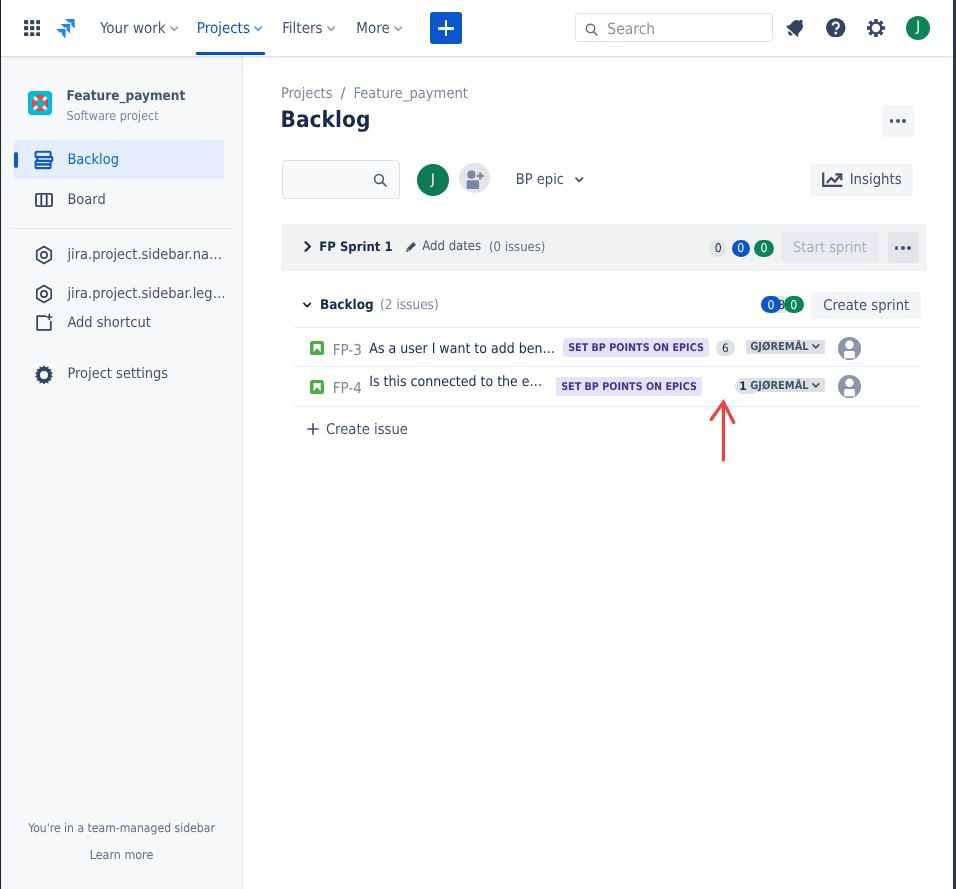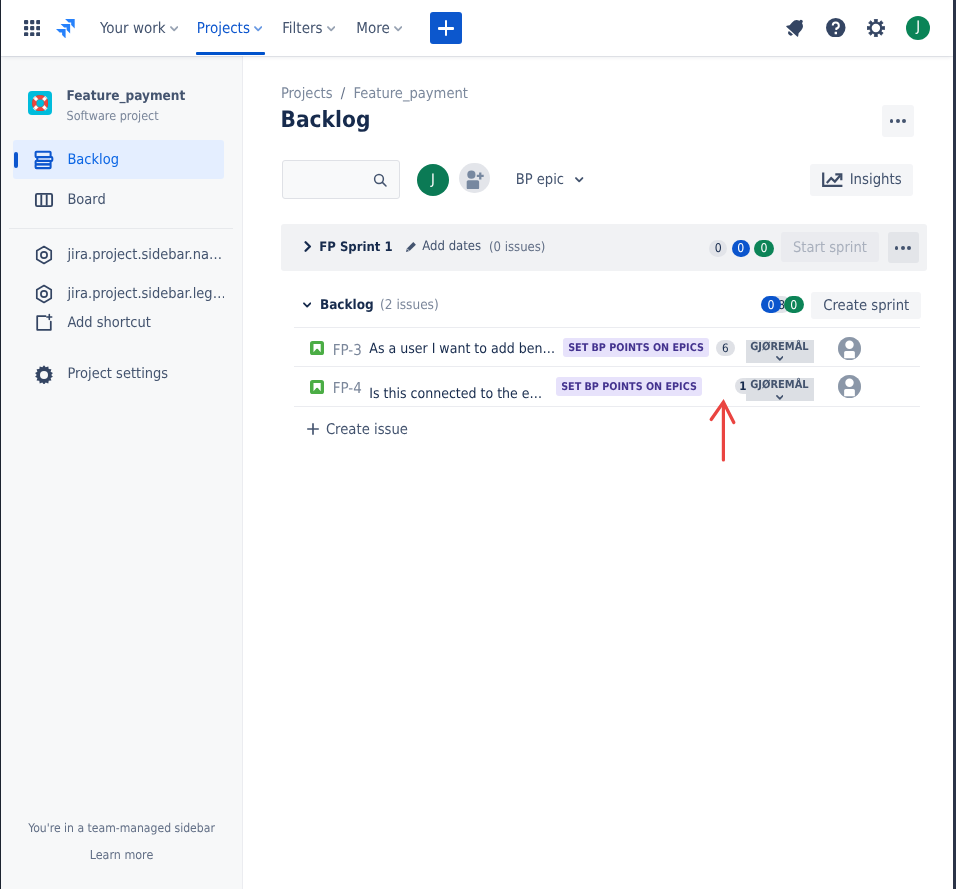--- a/index.html
+++ b/index.html
@@ -121,23 +121,23 @@
   .issuerow:first-child{border-top:1px solid #ebecf0;}
   .issuerow .itype{position:absolute;left:16.1px;top:12.6px;width:14.2px;height:14.2px;border-radius:2.6px;background:#4bad45;
                    display:flex;align-items:center;justify-content:center;}
   .issuerow .key{position:absolute;font-size:15px;color:#7a869a;line-height:15px;}
   .issuerow .summ{position:absolute;font-size:14px;color:#172b4d;white-space:nowrap;line-height:16px;}
   .epiclozenge{position:absolute;height:19px;border-radius:3px;background:#e7e2fb;color:#44338f;
                font-size:10.7px;font-weight:700;display:flex;align-items:center;
                justify-content:center;width:146px;box-sizing:border-box;cursor:pointer;}
   .pts{position:absolute;height:16px;border-radius:8px;background:#dfe1e6;color:#172b4d;
        font-size:11.6px;font-weight:500;display:flex;align-items:center;justify-content:center;box-sizing:border-box;}
-  .statuslz{position:absolute;height:23px;border-radius:0;background:#dcdfe4;color:#44546f;
+  .statuslz{position:absolute;height:14px;border-radius:0;background:#dcdfe4;color:#44546f;
             font-size:11px;font-weight:700;display:flex;align-items:center;gap:3.5px;
-            padding:0 5px 0 4.5px;box-sizing:border-box;cursor:pointer;flex-direction:column;}
+            padding:0 5px 0 4.5px;box-sizing:border-box;cursor:pointer;}
   .rowavatar{position:absolute;width:23px;height:23px;border-radius:50%;background:#dfe1e6;
              display:flex;align-items:center;justify-content:center;cursor:pointer;}
 
   .createissue{position:absolute;left:306.4px;top:418px;height:22px;display:flex;align-items:center;gap:6.5px;cursor:pointer;}
   .createissue .ci-t{font-size:14.7px;font-weight:500;color:#44546f;}
 
   
   .annot{position:absolute;left:704px;top:398px;width:40px;height:67px;pointer-events:none;z-index:9;}
 </style>
 </head>
@@ -205,20 +205,29 @@
         <span class="lbl">More</span>
         <span class="chev">
             <svg width="8.3" height="5.8" viewBox="0 0 12 8.4">
               <path d="M1.4 1.5 L6.0 6.2 L10.6 1.5" stroke="#98a3b3" stroke-width="2.6" fill="none" stroke-linecap="round" stroke-linejoin="round"></path>
             </svg>
           </span>
       </div>
 
       <div class="plusbtn"></div>
 
+      <div class="searchbox">
+        <span class="sicon">
+          <svg width="13" height="13" viewBox="0 0 14 14">
+              <circle cx="5.9" cy="5.9" r="4.5" stroke="#5e6c84" stroke-width="1.55" fill="none"></circle>
+              <path d="M9.3 9.3 L12.9 12.9" stroke="#5e6c84" stroke-width="1.55" stroke-linecap="round"></path>
+            </svg>
+        </span>
+        <span class="sph">Search</span>
+      </div>
 
       <div class="tnicon" style="left:784.8px;top:17.2px;width:21px;height:20.5px;">
         <svg width="21" height="20.5" viewBox="0 0 18 18">
           <g transform="rotate(42 9 8.4)">
             <path d="M9 1.0 a1.5 1.5 0 0 1 1.5 1.5 v0.4 a5.3 5.3 0 0 1 3.8 5.1 v3.5 l1.4 2.1 a0.6 0.6 0 0 1 -0.5 0.9 h-12.4 a0.6 0.6 0 0 1 -0.5 -0.9 l1.4 -2.1 v-3.5 a5.3 5.3 0 0 1 3.8 -5.1 v-0.4 a1.5 1.5 0 0 1 1.5 -1.5 z" fill="#344563"></path>
             <path d="M6.6 15.7 h4.8 a2.4 2.4 0 0 1 -4.8 0 z" fill="#344563"></path>
           </g>
         </svg>
       </div>
 
@@ -468,21 +477,21 @@
           </svg>
         </span>
       </div>
       <div class="issuerow">
         <span class="itype">
           <svg width="14.2" height="14.2" viewBox="0 0 14.2 14.2">
               <path d="M3.5 2.9 h7.2 v8.4 l-2.2 -2.5 a1.45 1.45 0 0 0 -2.8 0 l-2.2 2.5 z" fill="#fff"></path>
             </svg>
         </span>
         <span class="key" style="left:39.2px;top:14.3px;text-align:right;">FP-4</span>
-        <span class="summ" style="left:75.8px;top:19px;">Is this connected to the e…</span>
+        <span class="summ" style="left:75.8px;top:7px;">Is this connected to the e…</span>
         <span class="epiclozenge" style="left:262.5px;top:10.2px;">SET BP POINTS ON EPICS</span>
         <span class="pts" style="left:441px;top:11.5px;width:24.2px;font-weight:bold;">12</span>
         <span class="statuslz" style="left:452.2px;top:11.5px;">
           <span>GJØREMÅL</span>
           <span style="display:flex;width:7.7px;height:5.2px;">
               <svg width="7.7" height="5.2" viewBox="0 0 12 8.2">
                 <path d="M1.4 1.4 L6.0 6.0 L10.6 1.4" stroke="#44546f" stroke-width="2.6" fill="none" stroke-linecap="round" stroke-linejoin="round"></path>
               </svg>
             </span>
         </span>

